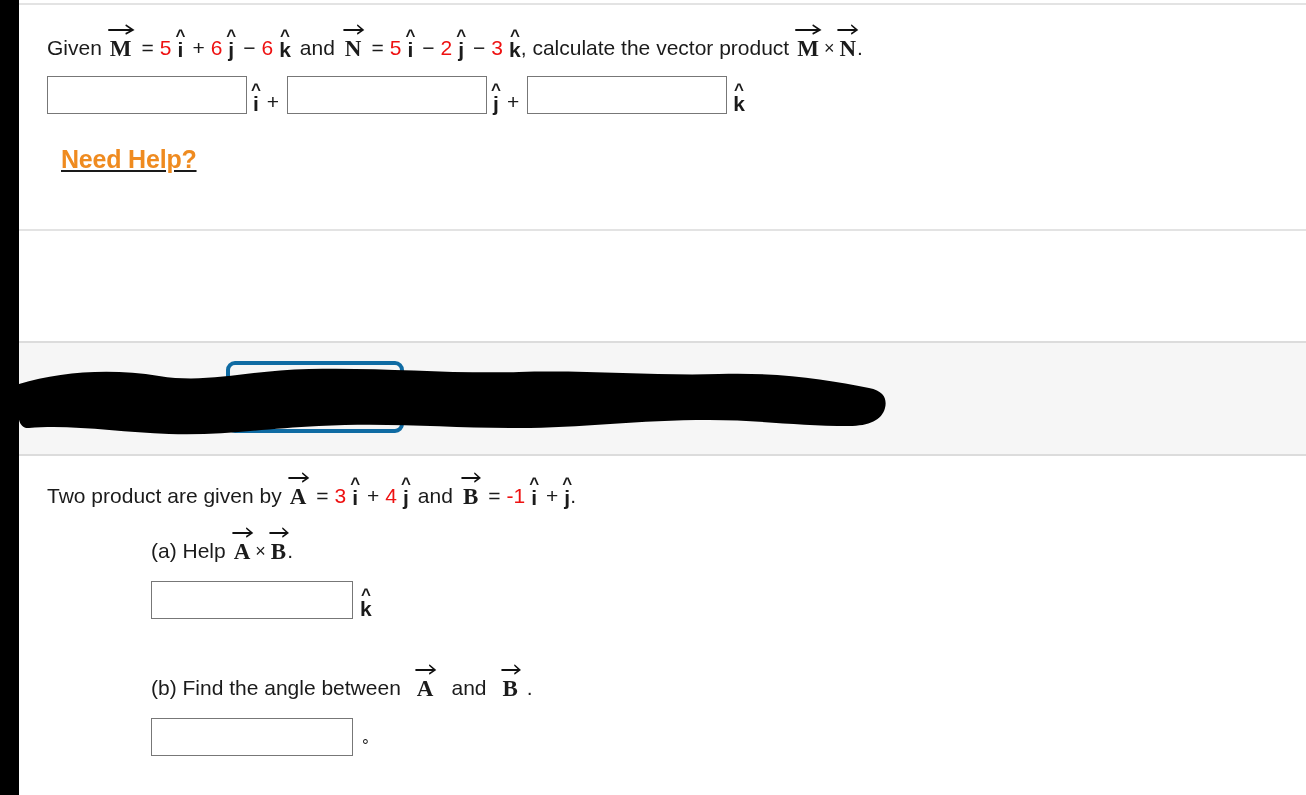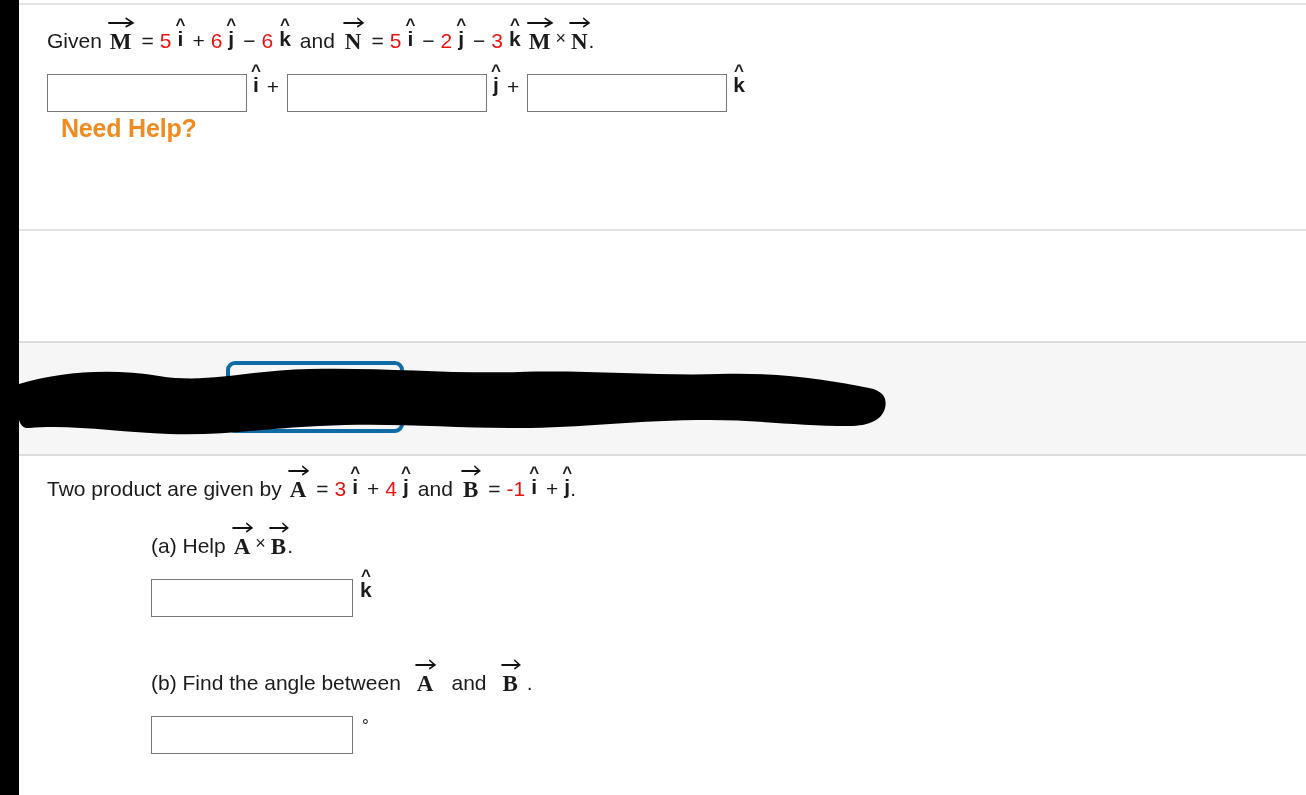--- a/index.html
+++ b/index.html
@@ -157,21 +157,21 @@
   }
   .redaction-blob {
     position: absolute;
     z-index: 30;
     pointer-events: none;
   }
   .redaction-blob svg { display: block; }
 
   
   .abs { position: absolute; }
-  .row { display: flex; align-items: flex-start; }
+  .row { display: flex; align-items: flex-end; }
 </style>
 </head>
 <body>
 
 <div id="page">
 
   <div class="hrule" style="top:3px;"></div>
 
   <div class="abs" style="left:47px; top:28px;">
 
@@ -223,20 +223,21 @@
       <span class="uvec" style="margin:0 3px 0 6px;">
         <span class="hat">^</span>
         <span>j</span>
       </span>
       <span style="margin:0 6px;">−</span>
       <span class="red">3</span>
       <span class="uvec" style="margin:0 0 0 6px;">
         <span class="hat">^</span>
         <span>k</span>
       </span>
+      <span>, calculate the vector product</span>
       <span class="vec" style="margin:0 2px 0 8px;">
         <span class="arr">
           <svg viewBox="0 0 30 9" preserveAspectRatio="none">
               <path d="M0 6 L27 6 M21 1.5 L29 6 L21 9.5" stroke="#111" stroke-width="1.8" fill="none" stroke-linecap="square"></path>
             </svg>
         </span>
         <span>M</span>
       </span>
       <span class="times">×</span>
       <span class="vec" style="margin:0 1px 0 2px;">
@@ -263,21 +264,21 @@
         <span>j</span>
       </span>
       <span class="stmt" style="margin:0 8px;">+</span>
       <input class="ansbox w1" type="text" value="" style="">
       <span class="uvec" style="margin:0 0 0 6px;">
         <span class="hat">^</span>
         <span>k</span>
       </span>
     </div>
 
-    <div class="row" style="height:38px; padding-left:14px;">
+    <div class="row" style="margin-top:22px; height:38px; padding-left:14px;text-decoration:underline;">
       <span class="need-help-label">Need Help?</span>
     </div>
   </div>
 
   <div class="hrule" style="top:229px;"></div>
 
   <div class="gray-band" style="top:341px; height:111px;"></div>
 
   <div class="blue-outline-box" style="left:226px; top:361px; width:178px; height:72px;"></div>
 

